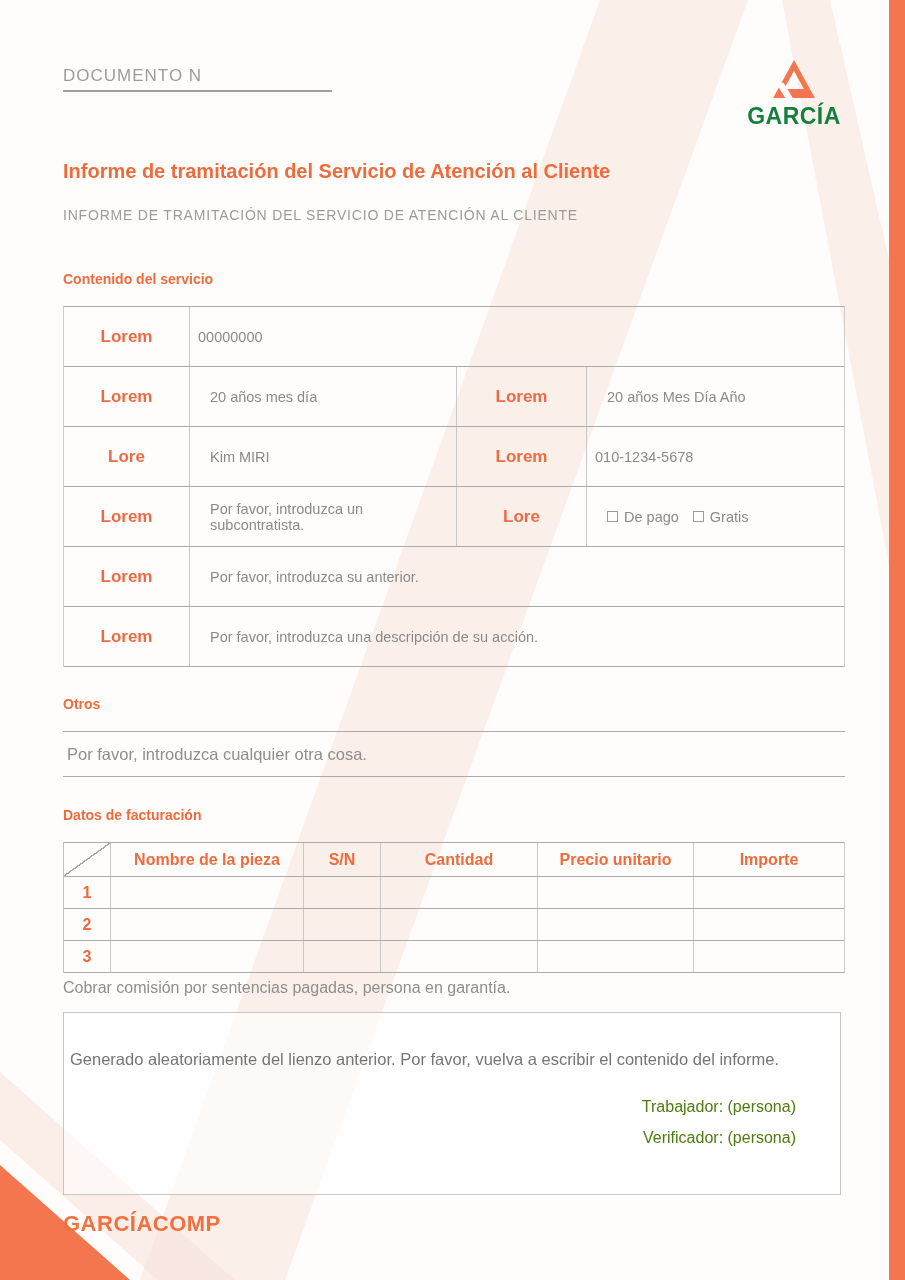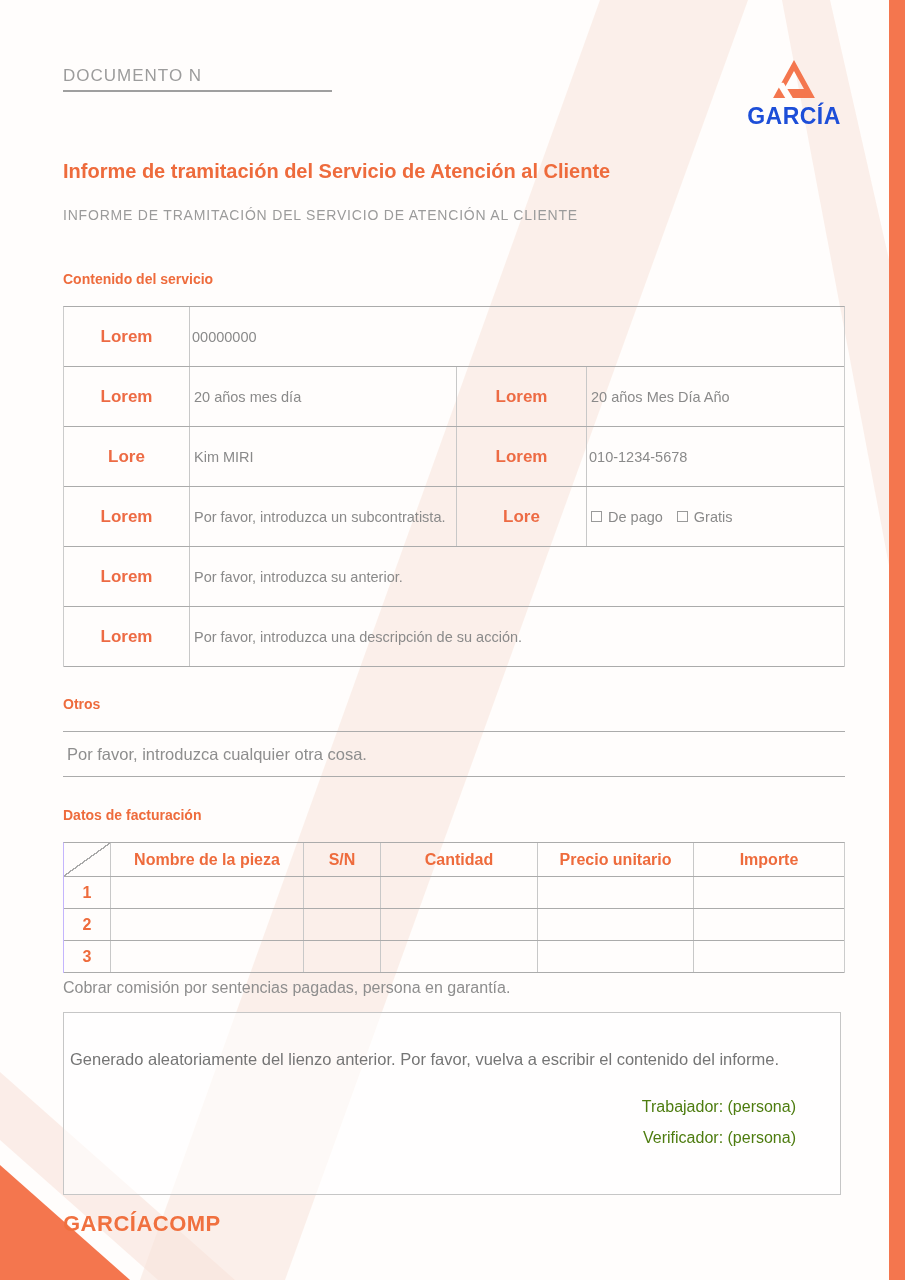--- a/index.html
+++ b/index.html
@@ -14,39 +14,39 @@
   }
   .decor-svg { position: absolute; inset: 0; z-index: 0; }
   .content { position: absolute; inset: 0; z-index: 1; }
 
   
   .doc-n { position: absolute; left: 63px; top: 66px; width: 269px; }
   .doc-n-label { font-size: 17px; color: #9c9c9c; letter-spacing: 1px; }
   .doc-n-line { margin-top: 4px; border-bottom: 2px solid #9f9f9f; height: 1px; }
 
   .logo { position: absolute; left: 743px; top: 60px; width: 102px; text-align: center; }
-  .logo-text { font-size: 23px; font-weight: 700; color: #1d4ed8; letter-spacing: 0.5px; margin-top: 1px; }
+  .logo-text { font-size: 23px; font-weight: 700; color: #15803d; letter-spacing: 0.5px; margin-top: 1px; }
 
   .title { position: absolute; left: 63px; top: 160px; width: 700px;
            font-size: 20px; font-weight: 700; color: #ee6b3c; }
   .subtitle { position: absolute; left: 63px; top: 207px; width: 760px;
               font-size: 14px; color: #9b9b9b; letter-spacing: 0.8px; }
 
   .section-heading { position: absolute; left: 63px; font-size: 14px; font-weight: 700; color: #ee6b3c; }
 
   
   .svc-table { position: absolute; left: 63px; top: 306px; width: 782px;
                border-top: 1px solid #ababab; border-left: 1px solid #cccccc; border-right: 1px solid #cccccc; }
   .svc-row { display: flex; height: 60px; border-bottom: 1px solid #ababab; }
   .svc-label { width: 125px; flex: 0 0 125px; display: flex; align-items: center; justify-content: center;
                font-size: 17px; font-weight: 700; color: #ed6b44; }
   .svc-label.narrow { width: 130px; flex: 0 0 130px; }
   .svc-value { flex: 1 1 auto; display: flex; align-items: center; border-left: 1px solid #c8c8c8;
-               font-size: 14.5px; color: #8a8a8a; padding-left: 4px; }
-  .svc-value.pad-lg { padding-left: 2px; }
+               font-size: 14.5px; color: #8a8a8a; padding-left: 20px; }
+  .svc-value.pad-lg { padding-left: 8px; }
   .svc-value.w267 { flex: 0 0 267px; width: 267px; }
   .cb-group { display: flex; align-items: center; gap: 6px; }
   .cb { display: flex; align-items: center; gap: 6px; margin-right: 8px; cursor: default; }
   .cb-box { display: inline-block; width: 11px; height: 11px; border: 1px solid #9a9a9a; background: transparent; }
 
   
   .otros-field { position: absolute; left: 63px; top: 731px; width: 782px; height: 46px;
                  border-top: 1px solid #ababab; border-bottom: 1px solid #ababab;
                  display: flex; align-items: center; padding-left: 4px;
                  font-size: 16.5px; color: #8e8e8e; }

